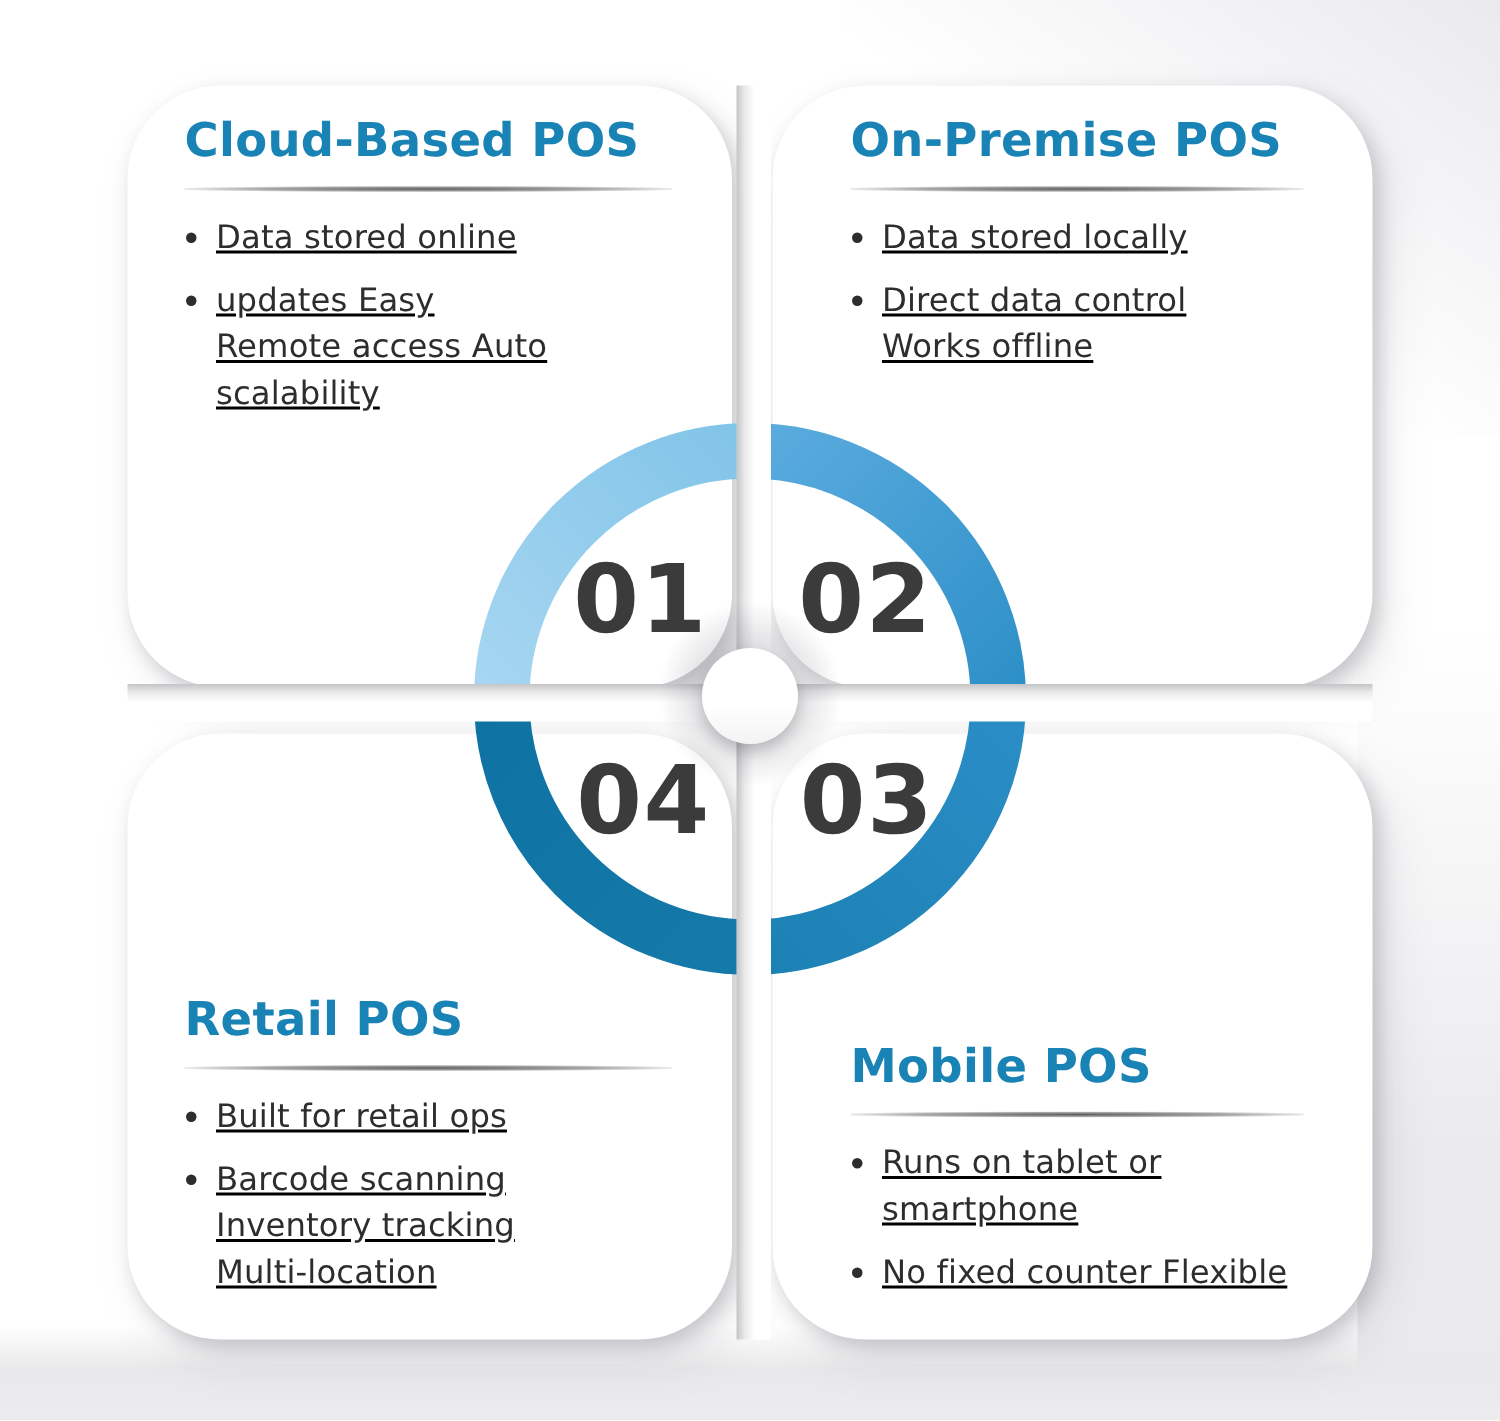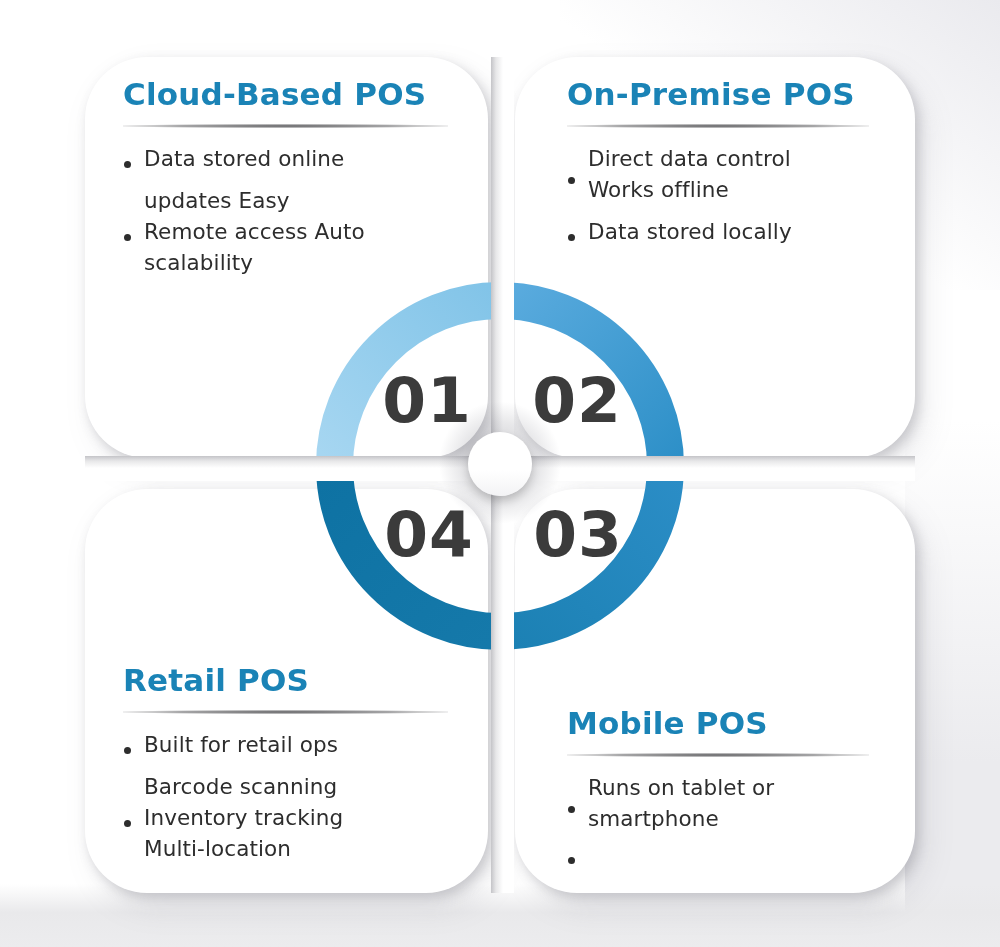--- a/index.html
+++ b/index.html
@@ -25,21 +25,21 @@
   .card-inner { position:absolute; inset:0; display:flex; flex-direction:column;
     padding:19px 40px 29px 38px; }
   .tr .card-inner, .br .card-inner { padding-left:52px; padding-right:46px; }
   .bl .card-inner, .br .card-inner { justify-content:flex-end; }
 
   .card-title { margin:0 0 12px 0; font-size:31px; line-height:36px; font-weight:bold;
     color:#1a83b6; letter-spacing:0.2px; white-space:nowrap; }
   .title-divider { height:4px; margin-bottom:15px;
     background:radial-gradient(ellipse at 50% 50%, rgba(55,55,58,0.8) 0%, rgba(55,55,58,0.45) 48%, rgba(55,55,58,0) 78%); }
   .bullets { list-style:none; margin:0; padding:0; display:flex; flex-direction:column; gap:11px; }
-  .bullet { display:flex; align-items:center; }
+  .bullet { display:flex; align-items:flex-start;text-decoration:underline; }
   .dot { flex:none; width:7px; height:7px; border-radius:50%; background:#2d2d2d;
     margin:12px 13px 0 1px; }
   .lines { font-size:21.5px; line-height:31px; color:#2d2d2d; letter-spacing:0.1px; }
   .lines span { display:block; white-space:nowrap; }
 
   
   .ring-svg { position:absolute; left:310px; top:276px; width:380px; height:380px; }
   .v-bar { position:absolute; left:491px; top:57px; width:23px; height:836px;
     background-color:#ffffff;
     background-image:linear-gradient(90deg, rgba(60,60,72,0.30) 0px, rgba(60,60,72,0.12) 5px, rgba(255,255,255,0) 12px); }
@@ -93,28 +93,28 @@
   </div>
 
   <div class="card tr">
     <div class="card-inner">
       <h2 class="card-title">On-Premise POS</h2>
       <div class="title-divider"></div>
       <ul class="bullets">
         <li class="bullet">
           <span class="dot"></span>
           <span class="lines">
-            <span>Direct data control</span>
-            <span>Works offline</span>
+            <span>Data stored locally</span>
           </span>
         </li>
         <li class="bullet">
           <span class="dot"></span>
           <span class="lines">
-            <span>Data stored locally</span>
+            <span>Direct data control</span>
+            <span>Works offline</span>
           </span>
         </li>
       </ul>
     </div>
   </div>
 
   <div class="card bl">
     <div class="card-inner">
       <h2 class="card-title">Retail POS</h2>
       <div class="title-divider"></div>
@@ -145,20 +145,21 @@
         <li class="bullet">
           <span class="dot"></span>
           <span class="lines">
             <span>Runs on tablet or</span>
             <span>smartphone</span>
           </span>
         </li>
         <li class="bullet">
           <span class="dot"></span>
           <span class="lines">
+            <span>No fixed counter Flexible</span>
           </span>
         </li>
       </ul>
     </div>
   </div>
 
   <svg class="ring-svg" viewBox="0 0 380 380">
     <defs>
       <linearGradient id="gTL" gradientUnits="userSpaceOnUse" x1="24" y1="190" x2="190" y2="24">
         <stop offset="0" stop-color="#a6d6f1"></stop>

